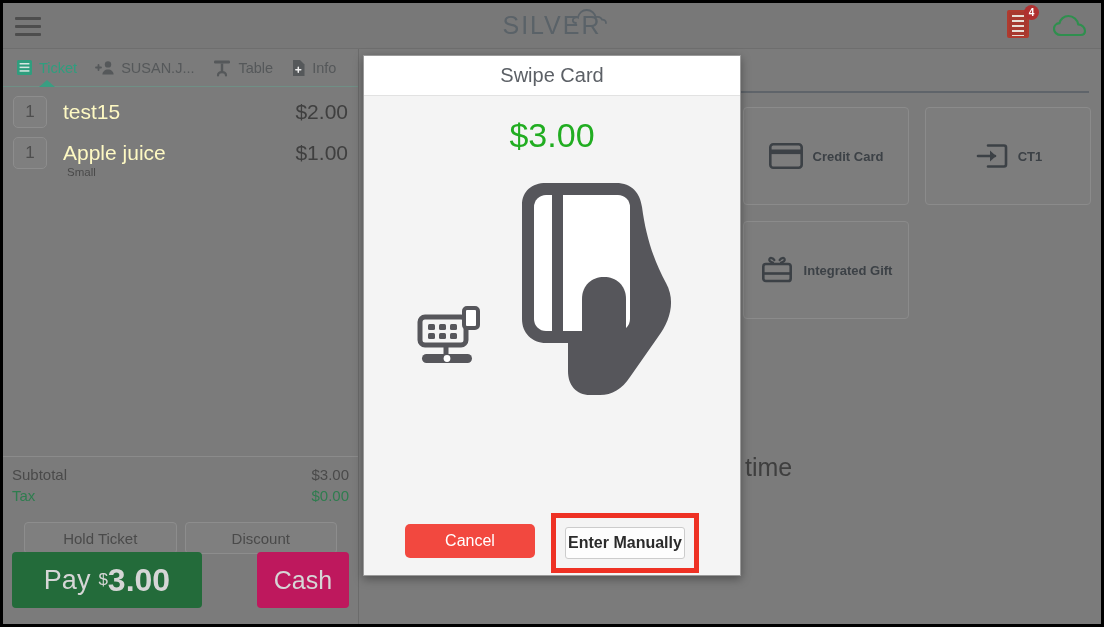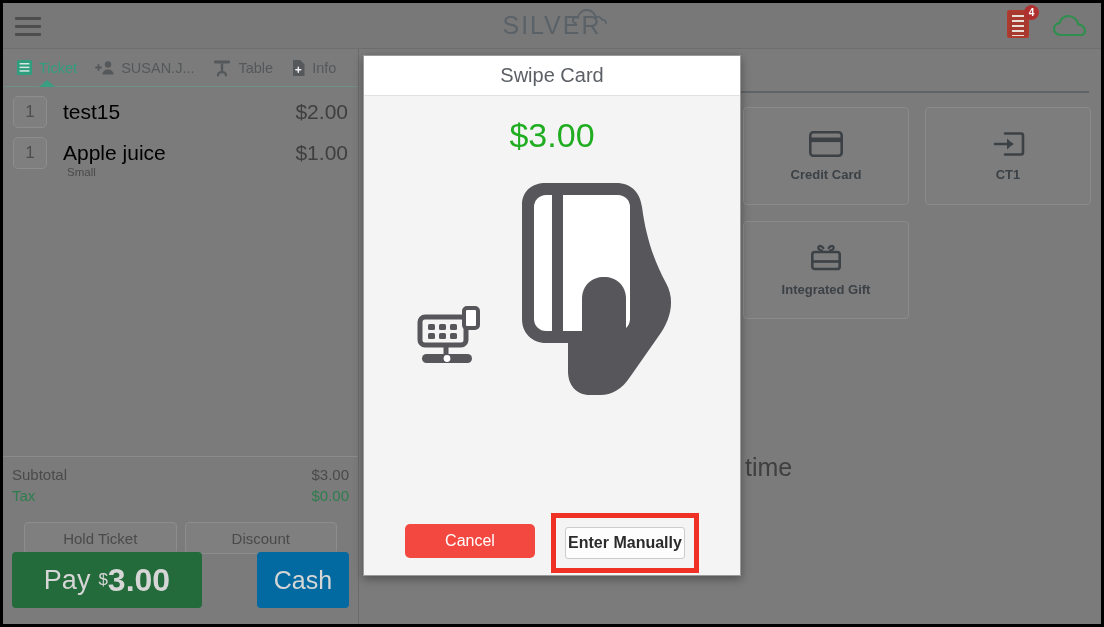--- a/index.html
+++ b/index.html
@@ -105,21 +105,21 @@
 
   .items { position: absolute; left: 0; top: 38px; right: 0; bottom: 168px; }
   .item { display: flex; align-items: flex-start; padding: 9px 10px 0 10px; }
   .qty {
     width: 34px; height: 32px; border: 1px solid #8d8d8d;
     border-radius: 5px; color: #4e4e4e; font-size: 17px;
     display: flex; align-items: center; justify-content: center;
     flex: none; background: rgba(255,255,255,0.03);
   }
   .iname {
-    flex: 1; padding-left: 16px; color: #000000; font-size: 21px;
+    flex: 1; padding-left: 16px; color: #fef9c3; font-size: 21px;
     line-height: 32px;
   }
   .isub {
     color: #4a4a4a; font-size: 11.5px; padding-left: 64px;
     margin-top: -3px;
   }
   .iprice { color: #3f3f3f; font-size: 21px; line-height: 32px; }
 
   .totals {
     position: absolute; left: 0; right: 0; bottom: 116px;
@@ -144,21 +144,21 @@
     display: flex; gap: 7px; padding: 8px 9px;
   }
   .pay {
     flex: 1; height: 56px; background: #236b3a; border-radius: 4px;
     color: #d6d6d6; display: flex; align-items: center; justify-content: center;
     font-size: 27px;
   }
   .pay .sup { font-size: 17px; vertical-align: 12px; margin-left: 8px; }
   .pay .amt { font-size: 32px; font-weight: bold; }
   .cash {
-    width: 92px; height: 56px; background: #0369a1; border-radius: 4px;
+    width: 92px; height: 56px; background: #be185d; border-radius: 4px;
     color: #d6d6d6; display: flex; align-items: center; justify-content: center;
     font-size: 25px;
     margin-left: 48px;
   }
 
   
   .right-panel {
     position: absolute; left: 357px; top: 46px;
     right: 0; bottom: 0;
     background: #7b7b7b;
@@ -168,21 +168,21 @@
     height: 2px; background: #5f646a;
   }
   .tiles {
     position: absolute; left: 383px; top: 58px;
     width: 348px;
     display: flex; flex-wrap: wrap; gap: 16px;
   }
   .tile {
     width: 166px; height: 98px;
     border: 1px solid #8b8b8b; border-radius: 4px;
-    display: flex; flex-direction: column; align-items: center; justify-content: center;
+    display: flex; flex-direction: row; align-items: center; justify-content: center;
     gap: 10px;
     background: rgba(255,255,255,0.02);
   }
   .tile .tl {
     font-size: 13px; font-weight: bold; color: #3c4146;
   }
   .bgtext {
     position: absolute; left: 310px; top: 404px;
     font-size: 25px; color: #3f3f3f;
   }

